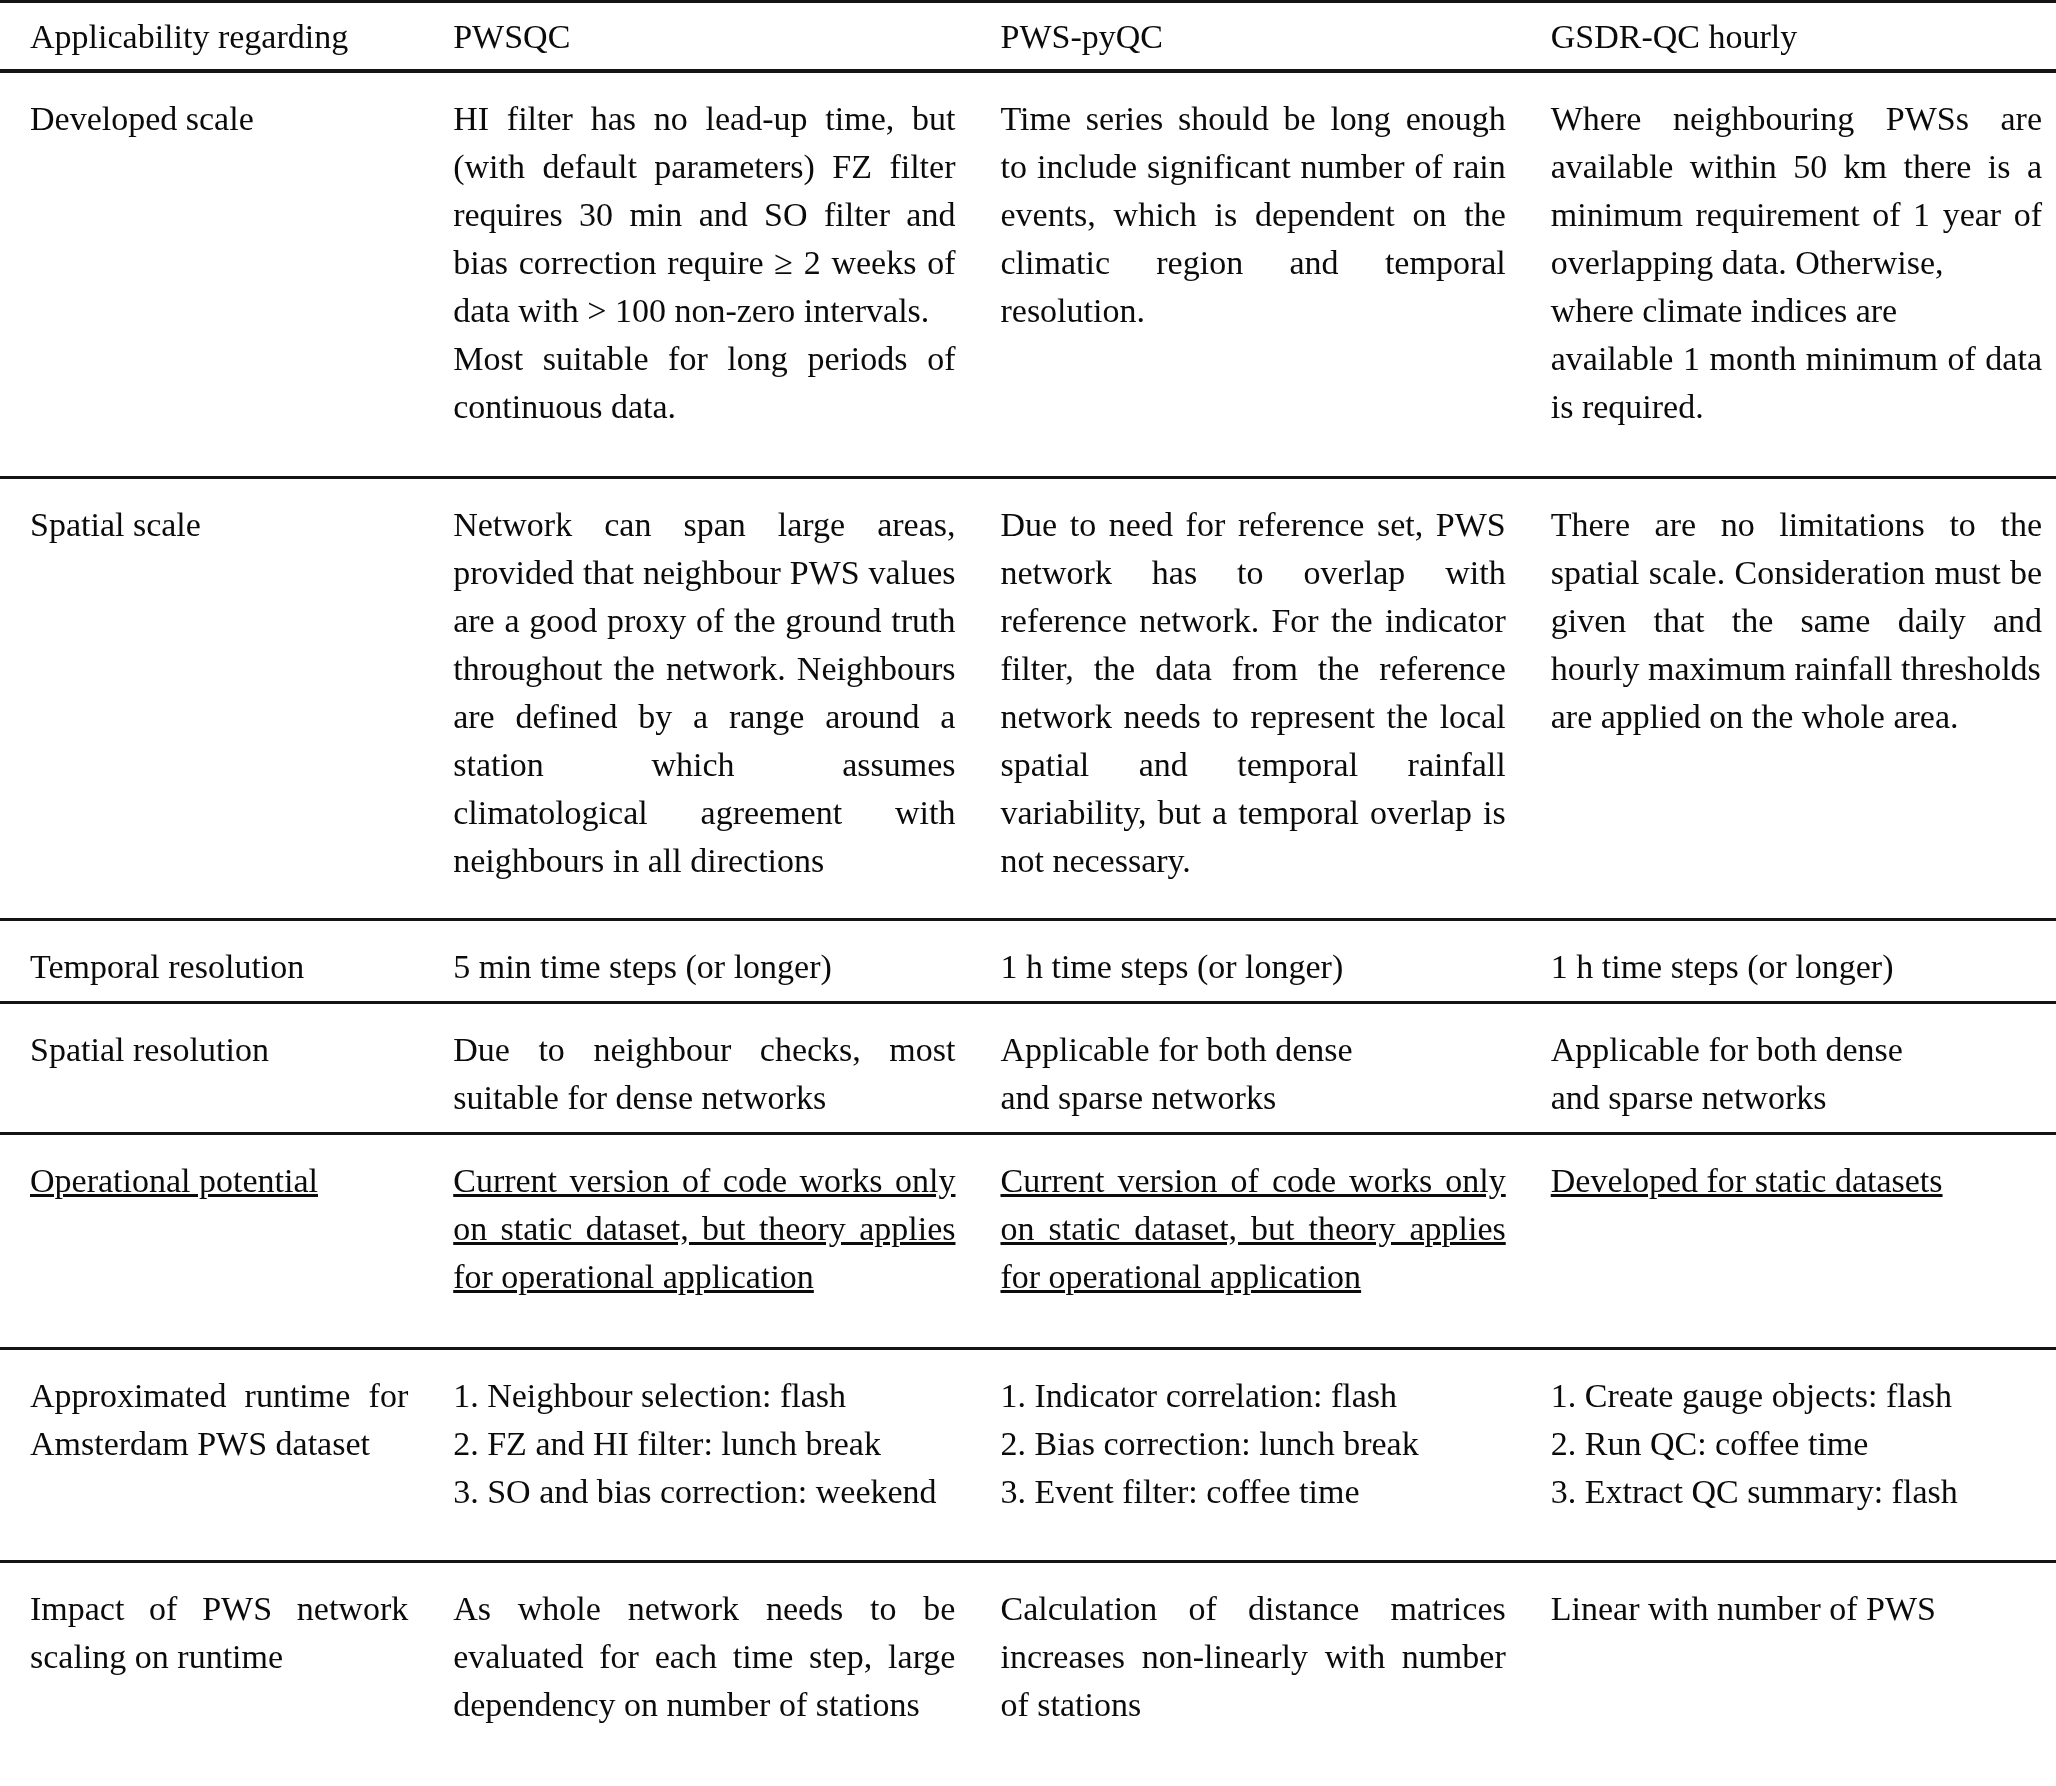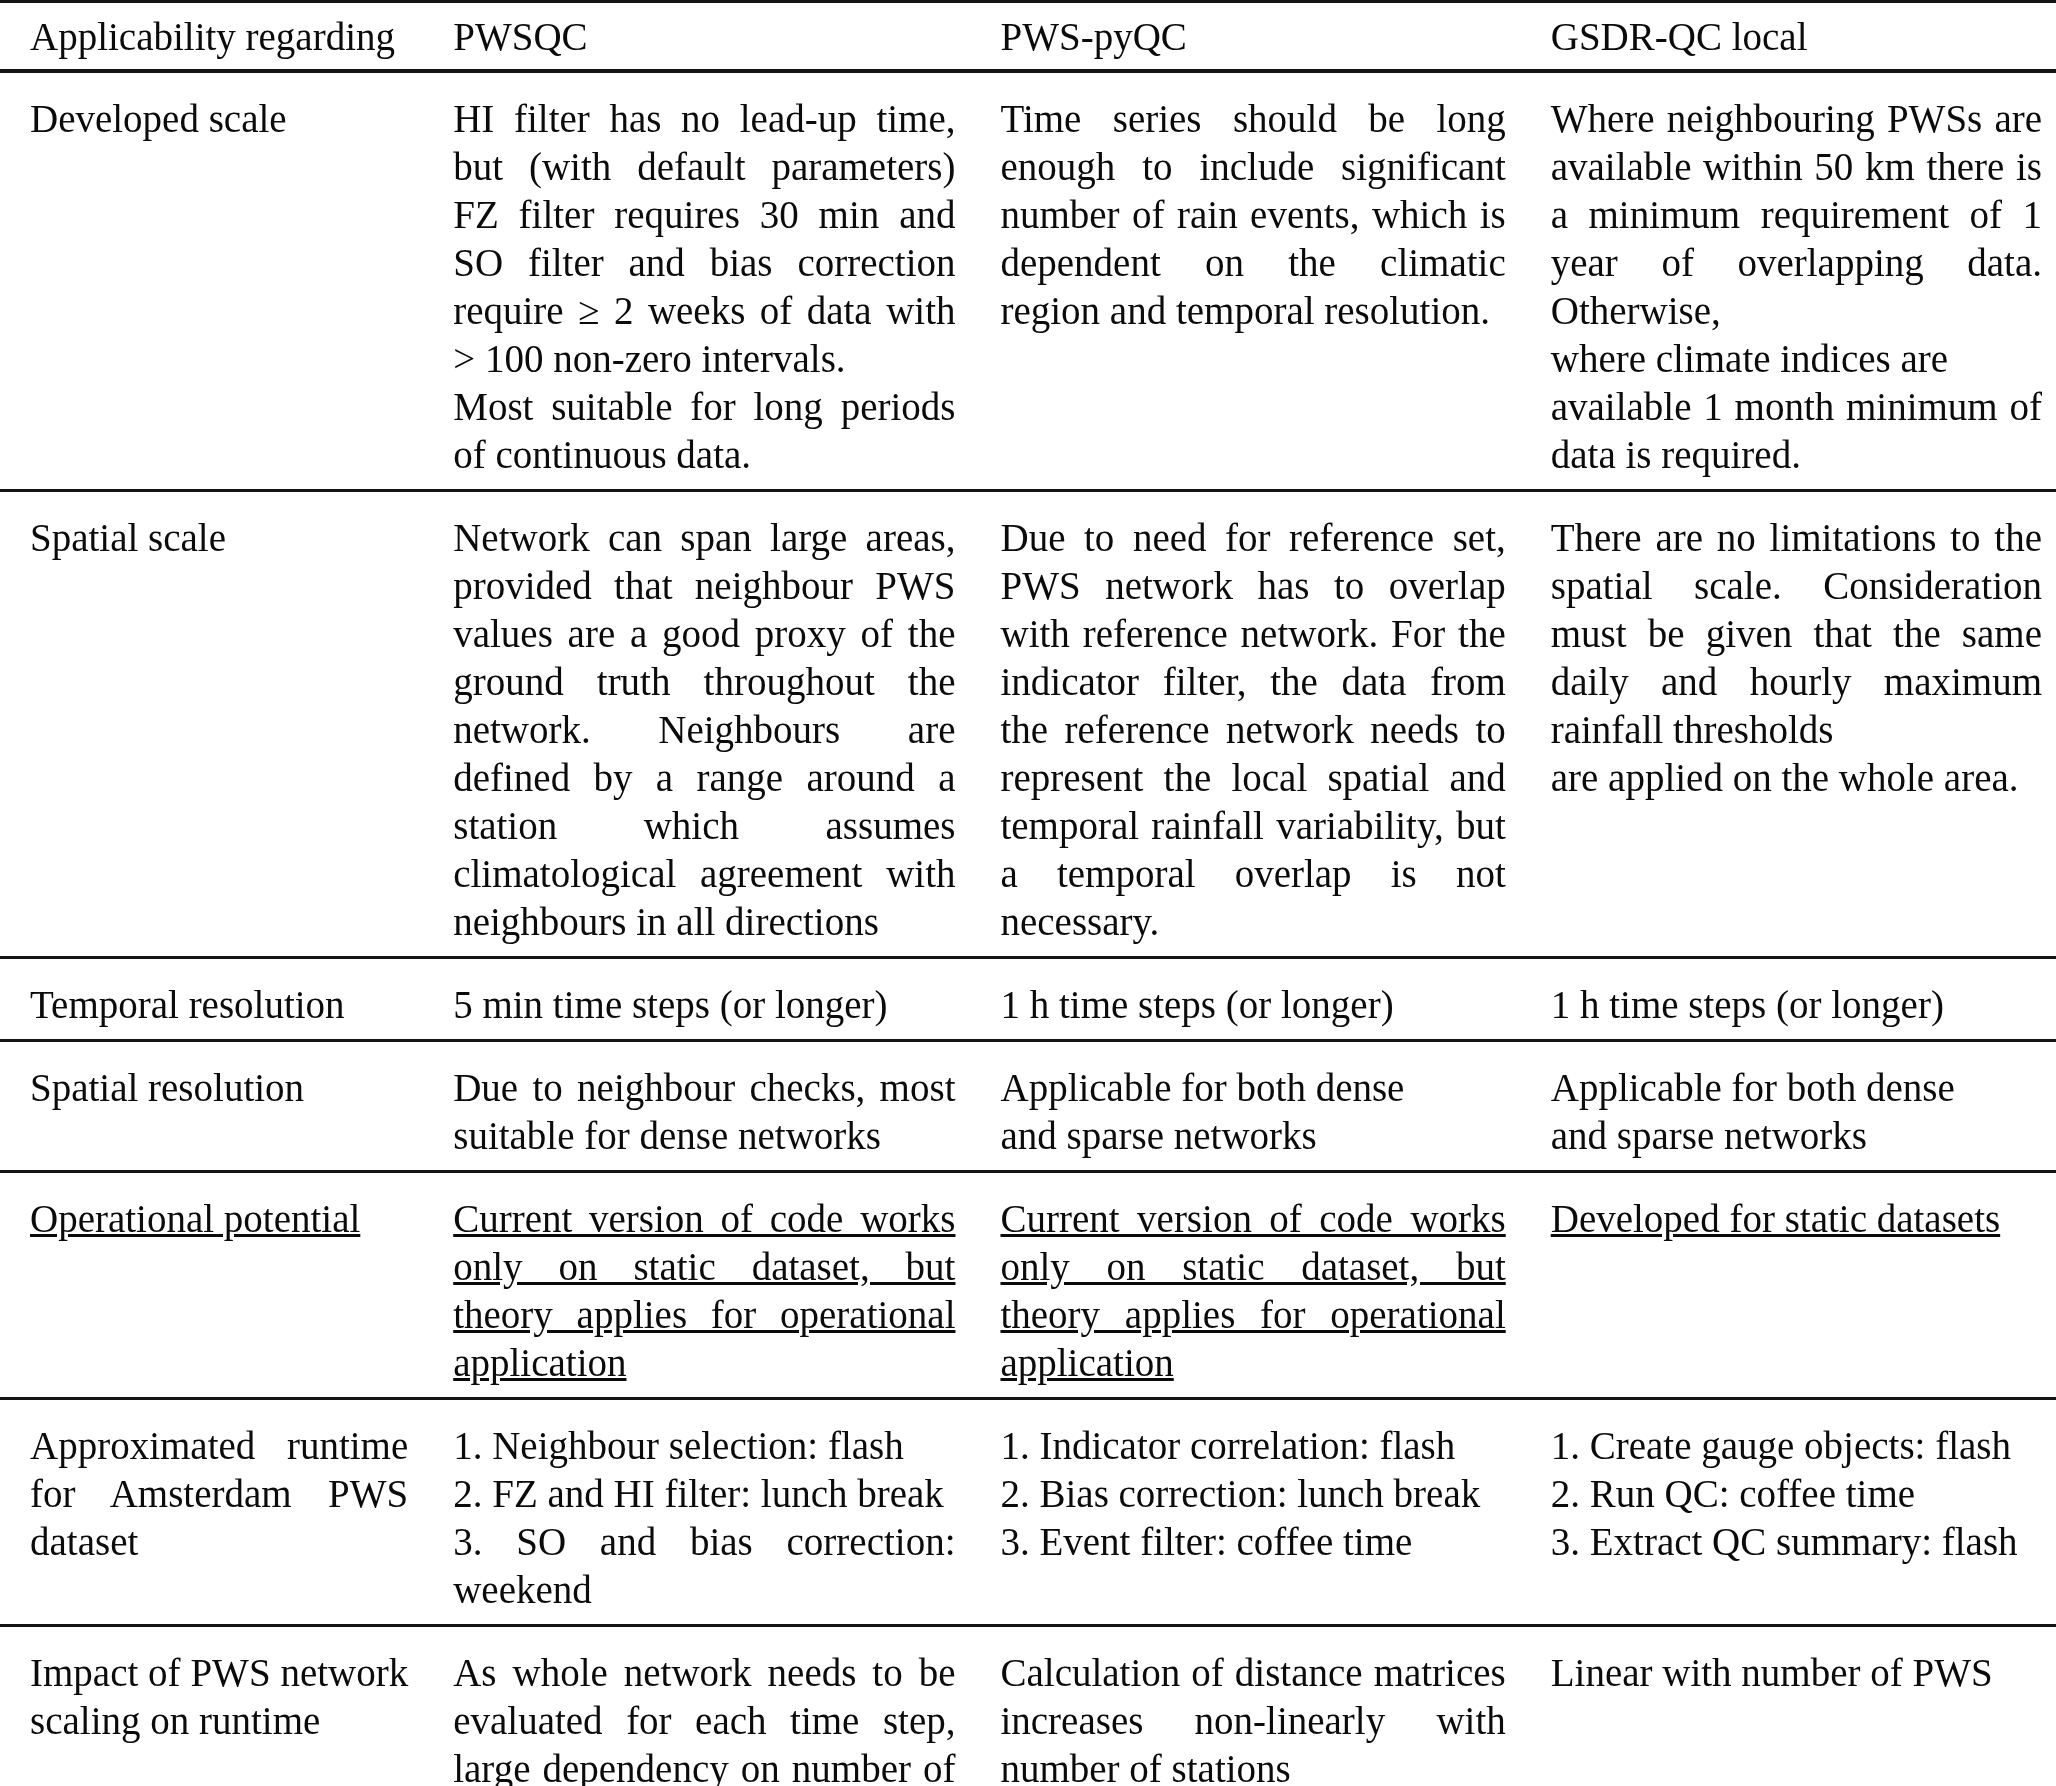--- a/index.html
+++ b/index.html
@@ -22,21 +22,21 @@
     border-bottom: 5px solid #141414;
   }
   col.c1 { width: 423px; }
   col.c2 { width: 547px; }
   col.c3 { width: 550px; }
   col.c4 { width: 536px; }
 
   th, td {
     vertical-align: top;
     padding: 22px 15px 10px 30px;
-    font-size: 39px;
+    font-size: 34px;
     line-height: 48px;
     font-weight: normal;
     text-align: left;
   }
   thead tr { height: 62px; }
   thead th {
     padding-top: 10px;
     padding-bottom: 8px;
     border-bottom: 4px solid #141414;
   }
@@ -67,21 +67,21 @@
     <col class="c1">
       <col class="c2">
       <col class="c3">
       <col class="c4">
   </colgroup>
   <thead>
     <tr>
       <th>Applicability regarding</th>
       <th>PWSQC</th>
       <th>PWS-pyQC</th>
-      <th>GSDR-QC local</th>
+      <th>GSDR-QC hourly</th>
     </tr>
   </thead>
   <tbody>
     <tr class="r-temporal-scale">
       <td class="row-label">Developed scale</td>
       <td class="body-cell">HI filter has no lead-up time, but (with default parameters) FZ filter requires 30 min and SO filter and bias correction require ≥ 2 weeks of data with &gt; 100 non-zero intervals.
 Most suitable for long periods of continuous data.</td>
       <td class="body-cell">Time series should be long enough to include significant number of rain events, which is dependent on the climatic region and temporal resolution.</td>
       <td class="body-cell">Where neighbouring PWSs are available within 50 km there is a minimum requirement of 1 year of overlapping data. Otherwise,
 where climate indices are

